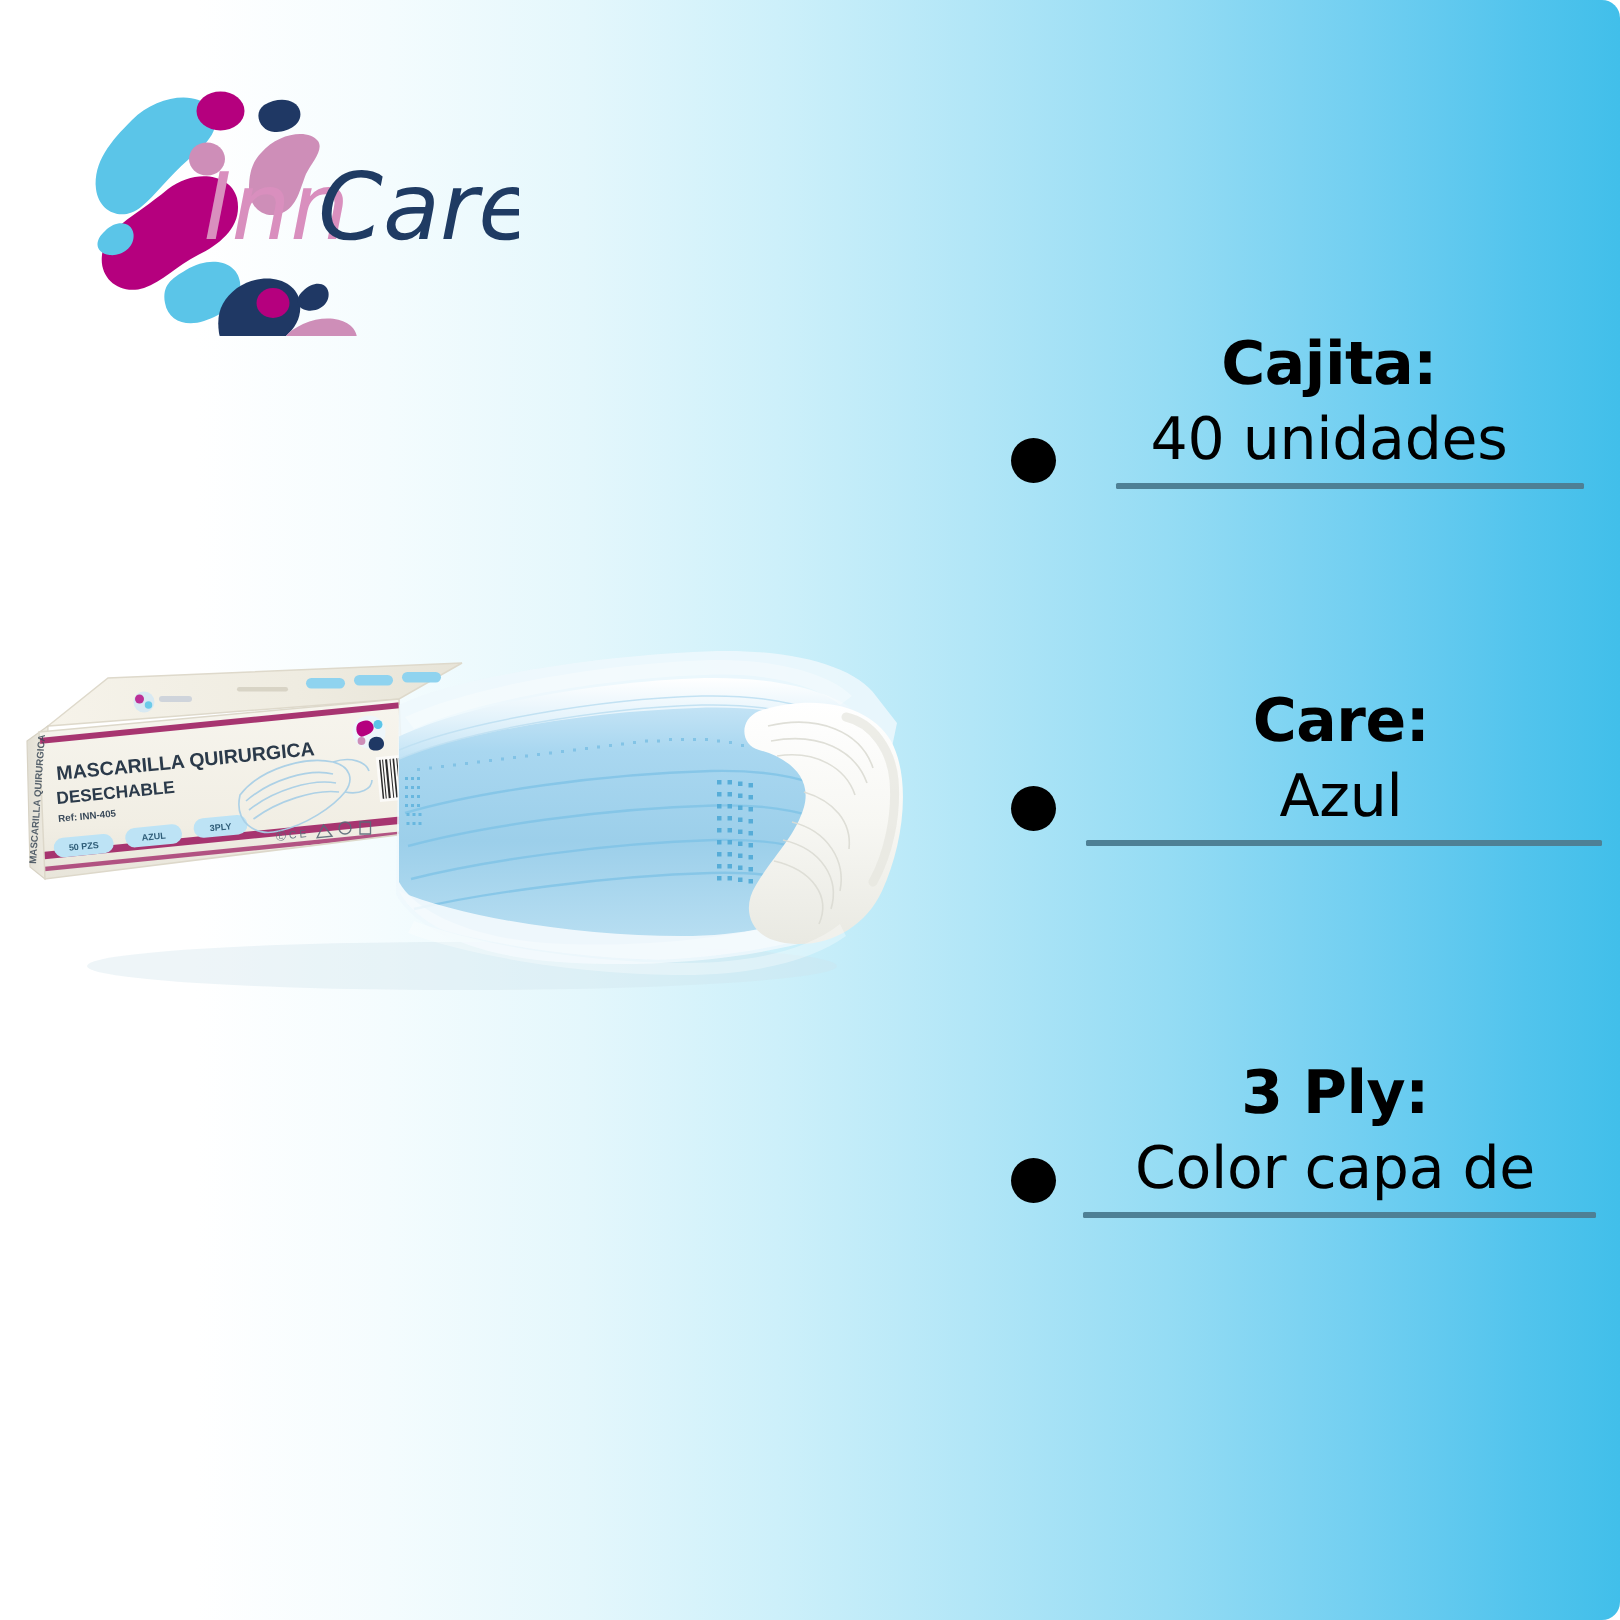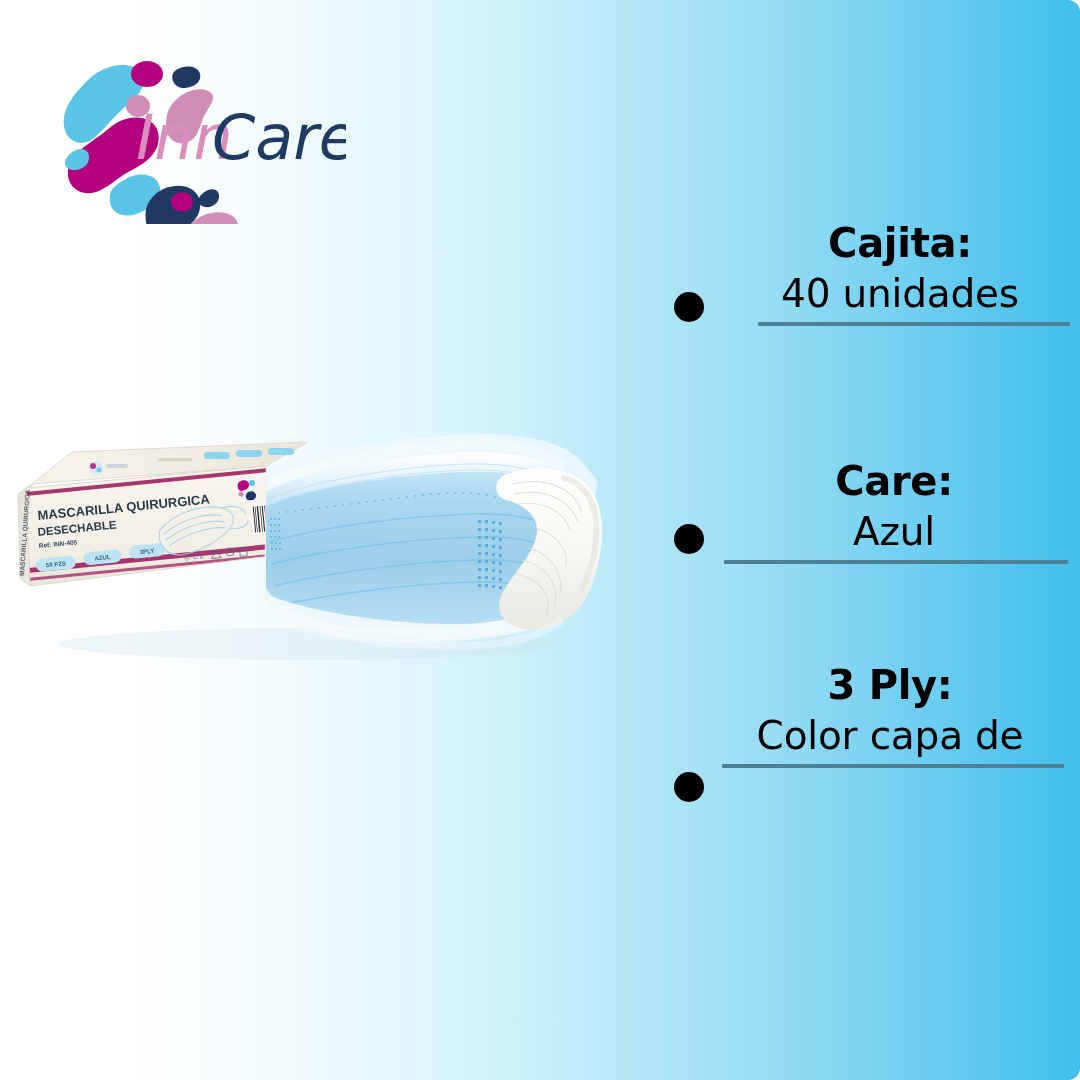--- a/index.html
+++ b/index.html
@@ -105,25 +105,25 @@
     font-size: 39px;
     line-height: 51px;
     letter-spacing: -0.2px;
   }
   .spec-rule {
     margin-top: 3px;
     height: 4px;
     background: #4e8095;
     border-radius: 1px;
   }
-  .spec-row.r1 .spec-body { left: 82px; width: 340px; }
+  .spec-row.r1 .spec-body { left: 68px; width: 340px; }
   .spec-row.r1 .spec-rule { margin-left: 28px; margin-right: 0px; }
   .spec-row.r2 .spec-body { left: 70px; width: 352px; }
   .spec-row.r2 .spec-rule { margin-left: 6px; margin-right: 2px; }
-  .spec-row.r3 .spec-body { left: 62px; width: 360px; }
+  .spec-row.r3 .spec-body { left: 62px; width: 360px; margin-top: 44px; }
   .spec-row.r3 .spec-rule { margin-left: 12px; margin-right: 6px; }
 </style>
 </head>
 <body>
 
 <div id="canvas">
 
   <div id="logo">
     <svg viewBox="0 0 320 190" xmlns="http://www.w3.org/2000/svg">
       <g>

